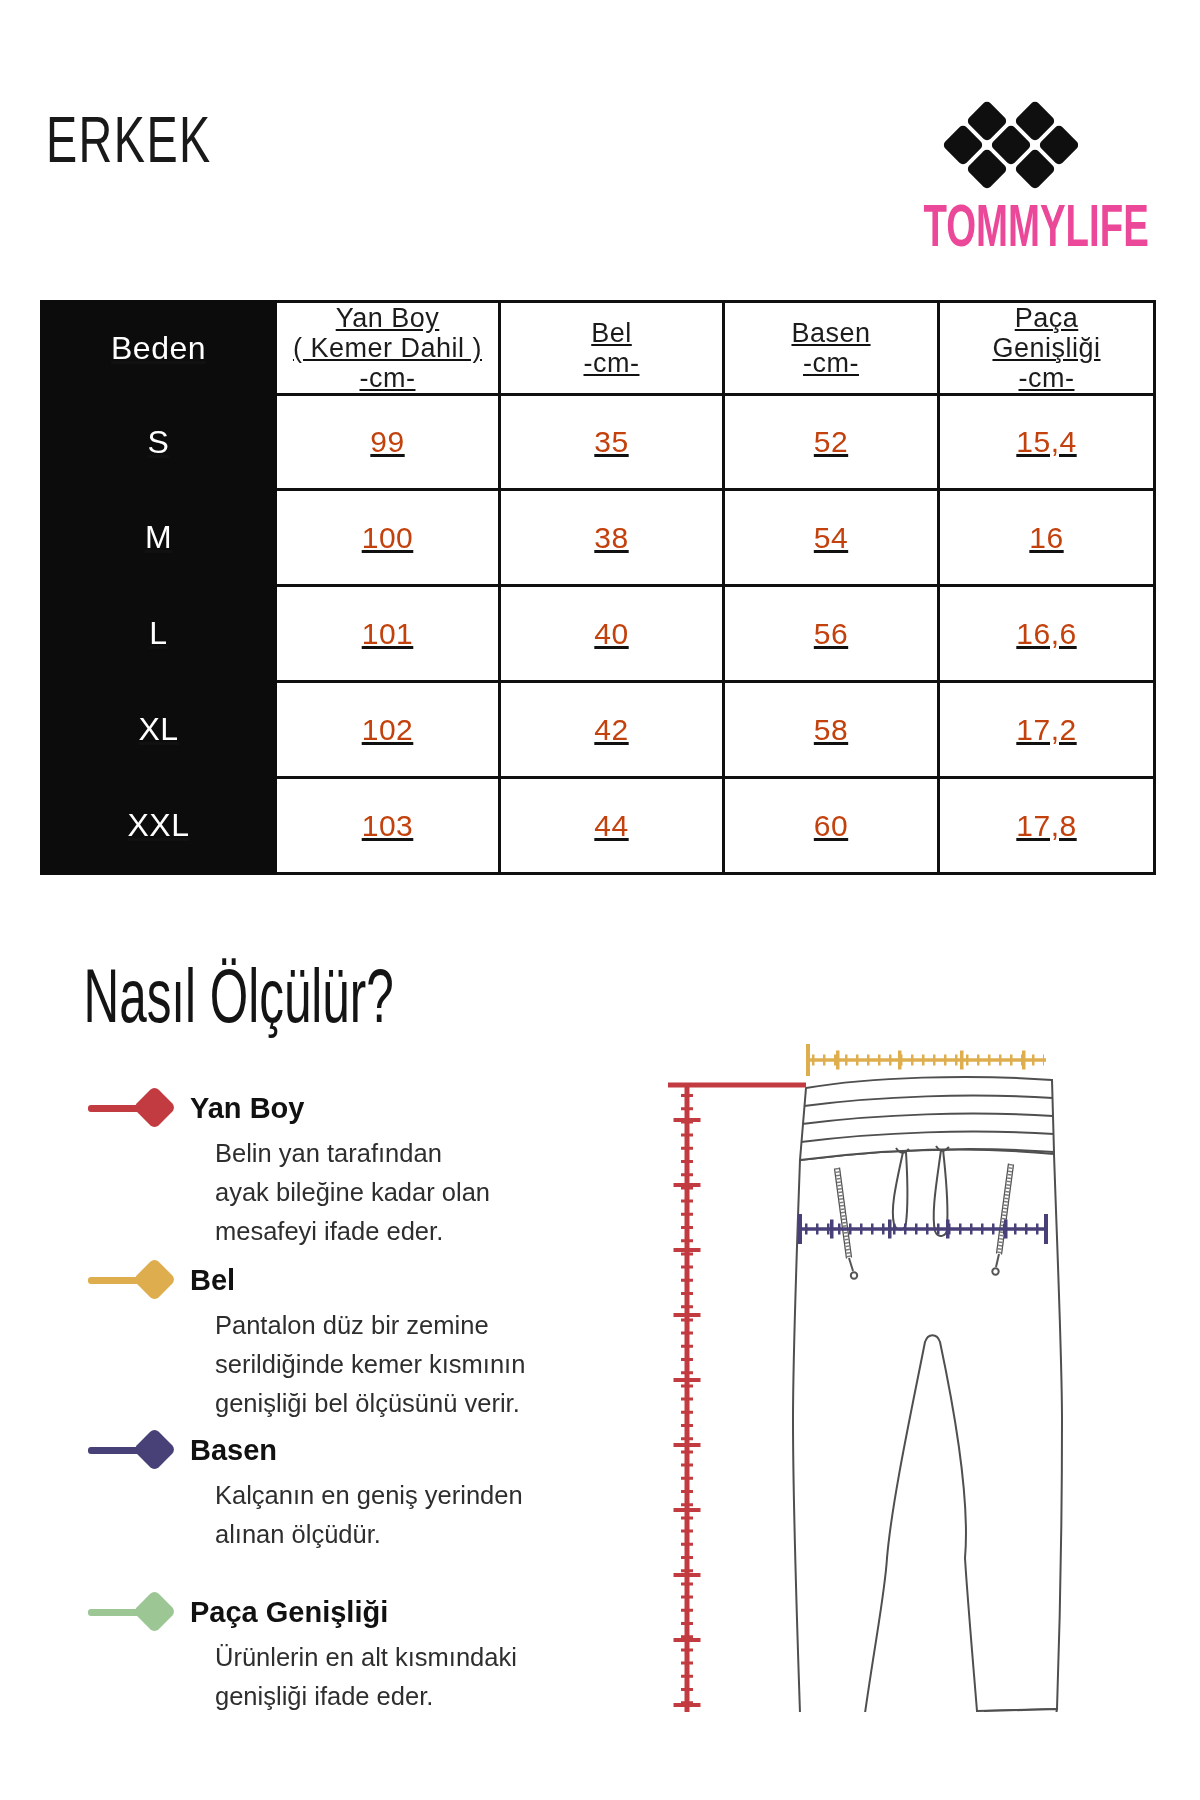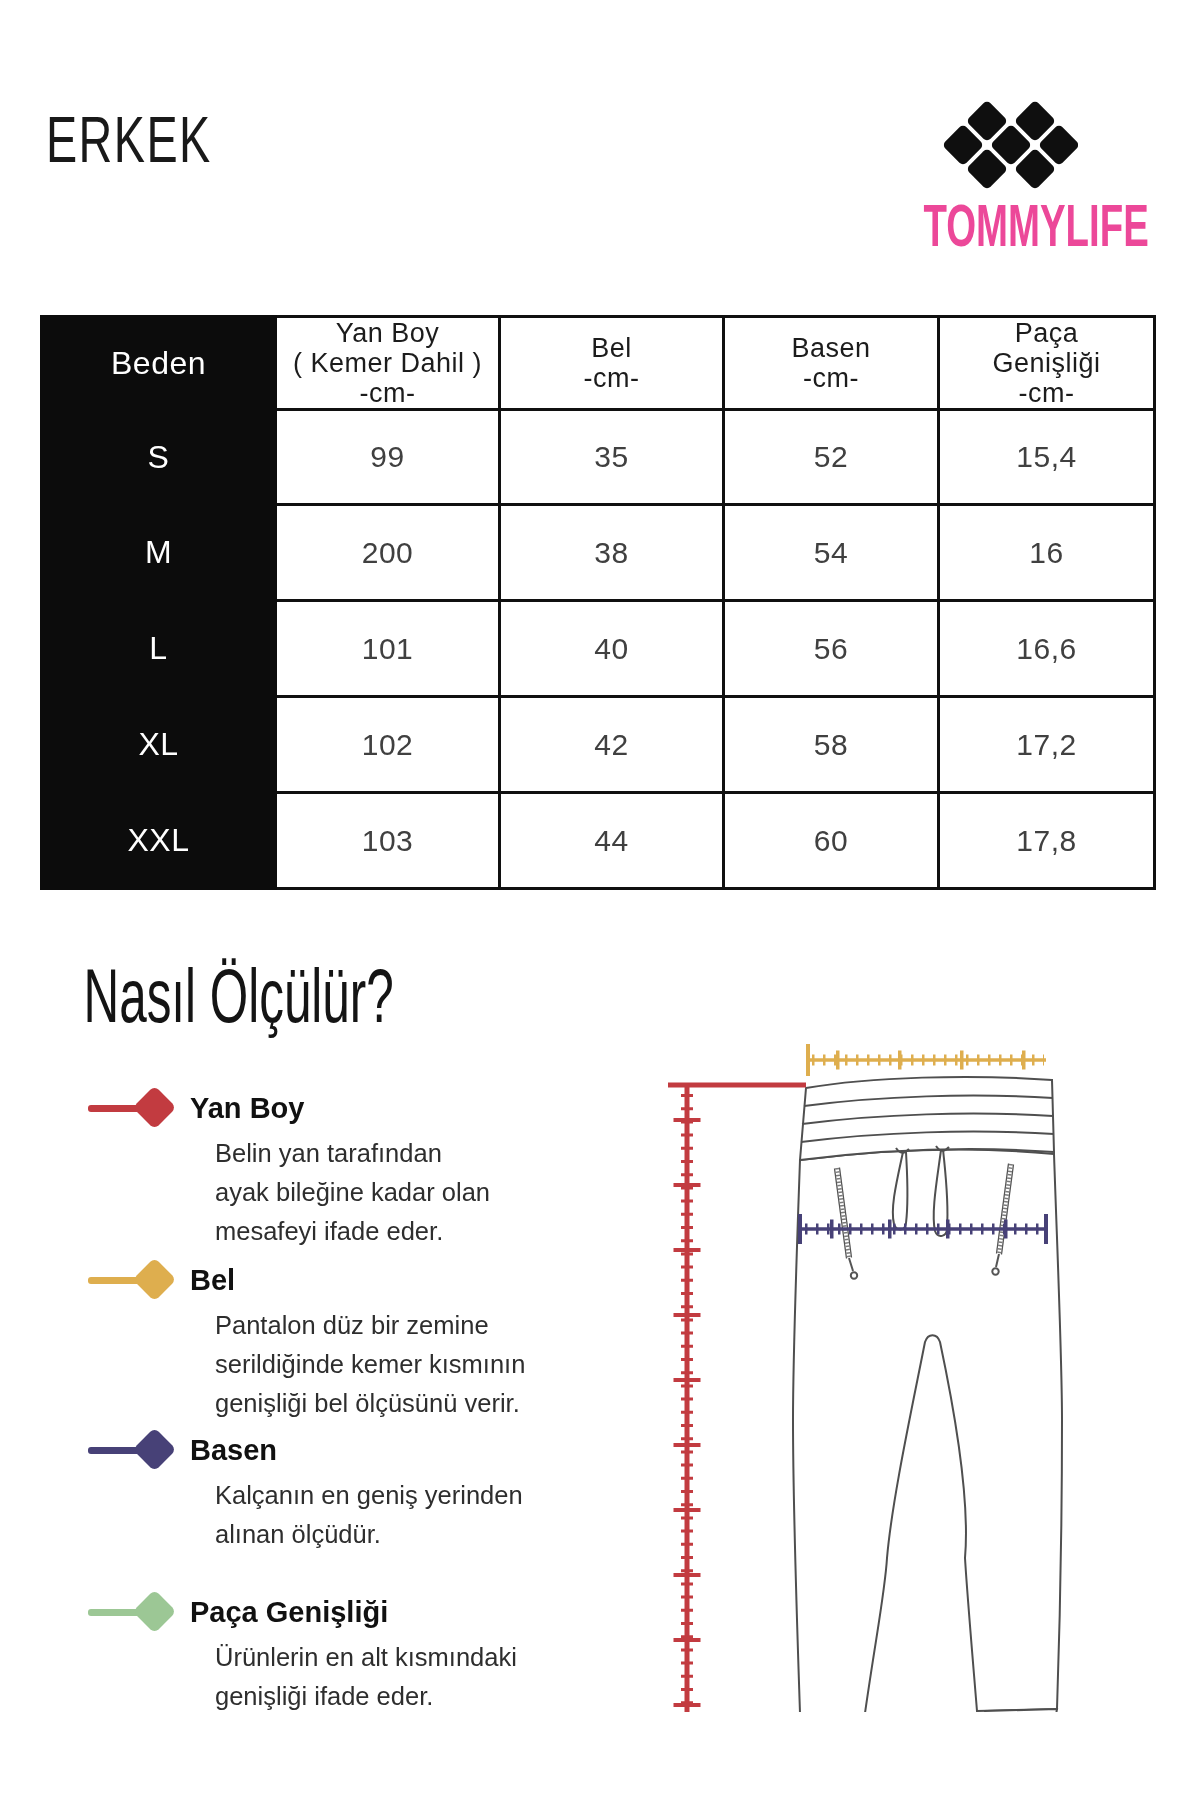--- a/index.html
+++ b/index.html
@@ -11,24 +11,24 @@
   
   #cat-title{left:46px;top:108px;font-size:64px;line-height:1;letter-spacing:2px;color:#191919;}
   #cat-title .cond{transform:scaleX(0.73);}
   #prod-title{left:46px;top:172px;font-size:80px;line-height:1;font-weight:bold;letter-spacing:-1px;color:#0f0f0f;}
   #prod-title .cond{transform:scaleX(0.50);}
   #brand-block{left:860px;top:196px;width:216px;text-align:center;font-size:60px;line-height:1;font-weight:bold;color:#ec4899;}
   #brand-block .cond{transform:scaleX(0.64);transform-origin:center;}
   #brand-logo{left:938px;top:98px;}
 
   
-  #size-table{left:40px;top:315px;width:1113px;height:572px;border-collapse:collapse;table-layout:fixed;}
+  #size-table{left:40px;top:300px;width:1113px;height:572px;border-collapse:collapse;table-layout:fixed;text-decoration:underline;}
   #size-table th,#size-table td{border:3px solid #101010;text-align:center;vertical-align:middle;padding:0;}
   #size-table .hdr{font-size:27px;line-height:30px;font-weight:400;color:#1c1c1c;letter-spacing:0.5px;white-space:pre-line;}
-  #size-table td{font-size:30px;color:#404040;letter-spacing:0.5px;}
+  #size-table td{font-size:30px;color:#c2410c;letter-spacing:0.5px;}
   #size-table .size-col{background:#0c0c0c;color:#fff;border-color:#0c0c0c;font-weight:400;}
   #size-table th.size-col{font-size:32px;}
   #size-table tbody .size-col{font-size:32px;}
 
   
   #measure-title{left:0;top:950px;width:1200px;text-align:left;font-size:76px;line-height:1.2;color:#141414;}
   #measure-title .cond{transform:scaleX(0.65);transform-origin:center;}
 
   .legend-item{left:60px;display:flex;width:480px;}
   .legend-marker{position:relative;width:130px;flex:0 0 130px;}
@@ -93,21 +93,21 @@
     <tbody>
       <tr style="height:95px;">
         <td class="size-col">S</td>
         <td>99</td>
         <td>35</td>
         <td>52</td>
         <td>15,4</td>
       </tr>
       <tr style="height:96px;">
         <td class="size-col">M</td>
-        <td>200</td>
+        <td>100</td>
         <td>38</td>
         <td>54</td>
         <td>16</td>
       </tr>
       <tr style="height:96px;">
         <td class="size-col">L</td>
         <td>101</td>
         <td>40</td>
         <td>56</td>
         <td>16,6</td>

